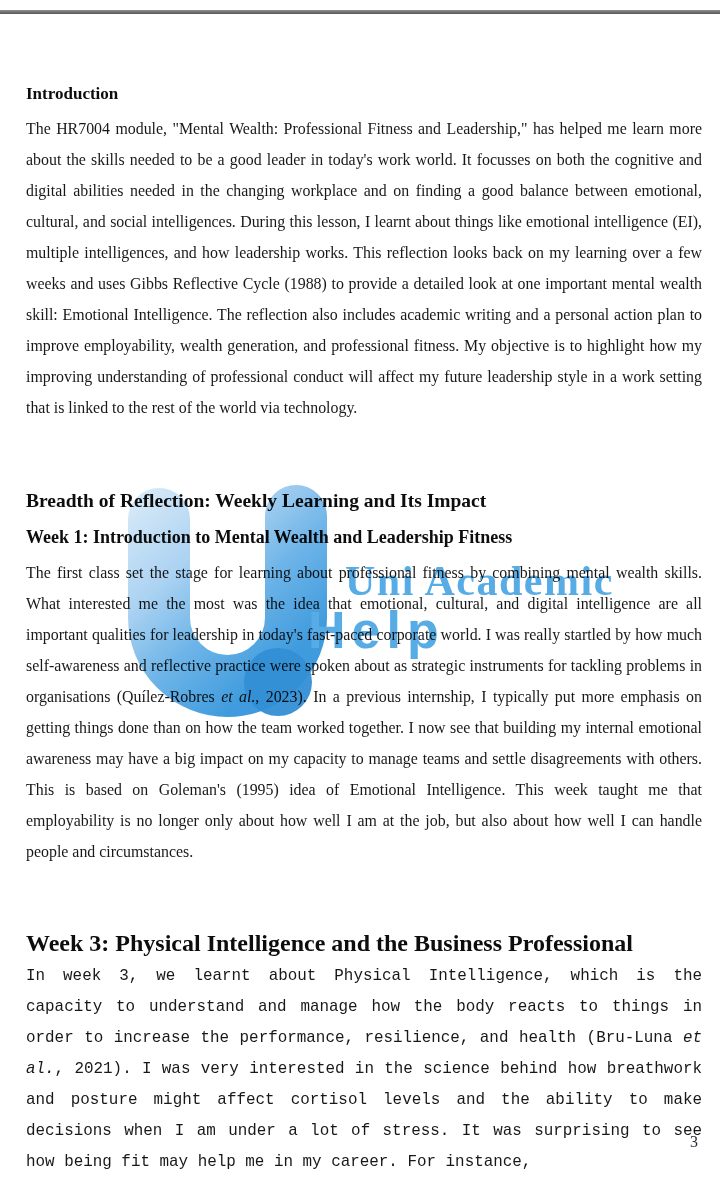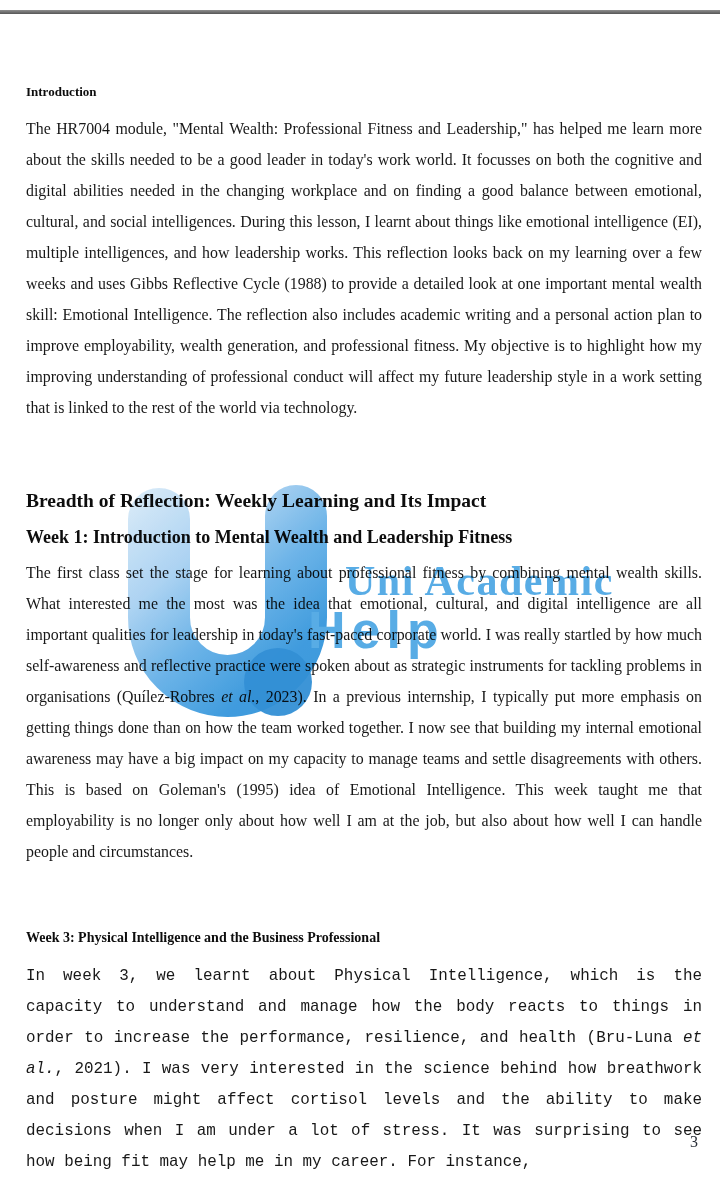--- a/index.html
+++ b/index.html
@@ -6,24 +6,24 @@
   .page {
     position:relative; width:720px; height:1197px; margin:0 auto;
     background:#ffffff; overflow:hidden;
     font-family:"Liberation Serif", serif; color:#161616;
   }
   .top-rule {
     position:absolute; top:10px; left:0; width:720px; height:4px;
     background:linear-gradient(#8f8f8f,#565656);
   }
   .doc-heading { position:absolute; left:26px; font-weight:bold; margin:0; color:#0d0d0d; }
-  .h-intro   { top:84px;  font-size:13px; }
+  .h-intro   { top:84px;  font-size:17px; }
   .h-breadth { top:490px; font-size:19.5px; }
   .h-week1   { top:527px; font-size:18px; }
-  .h-week3   { top:930px; font-size:14px; }
+  .h-week3   { top:930px; font-size:24px; }
   .doc-para {
     position:absolute; left:26px; width:676px; margin:0;
     font-size:15.9px; line-height:31px; text-align:justify; text-justify:inter-word;
     color:#181818;
   }
   .p-intro { top:113px; }
   .p-week1 { top:557px; }
   .p-week3 { top:961px;font-family:Liberation Mono, monospace; }
   .page-num { position:absolute; top:1133px; right:22px; font-size:16px; color:#2a2f38; }
 

